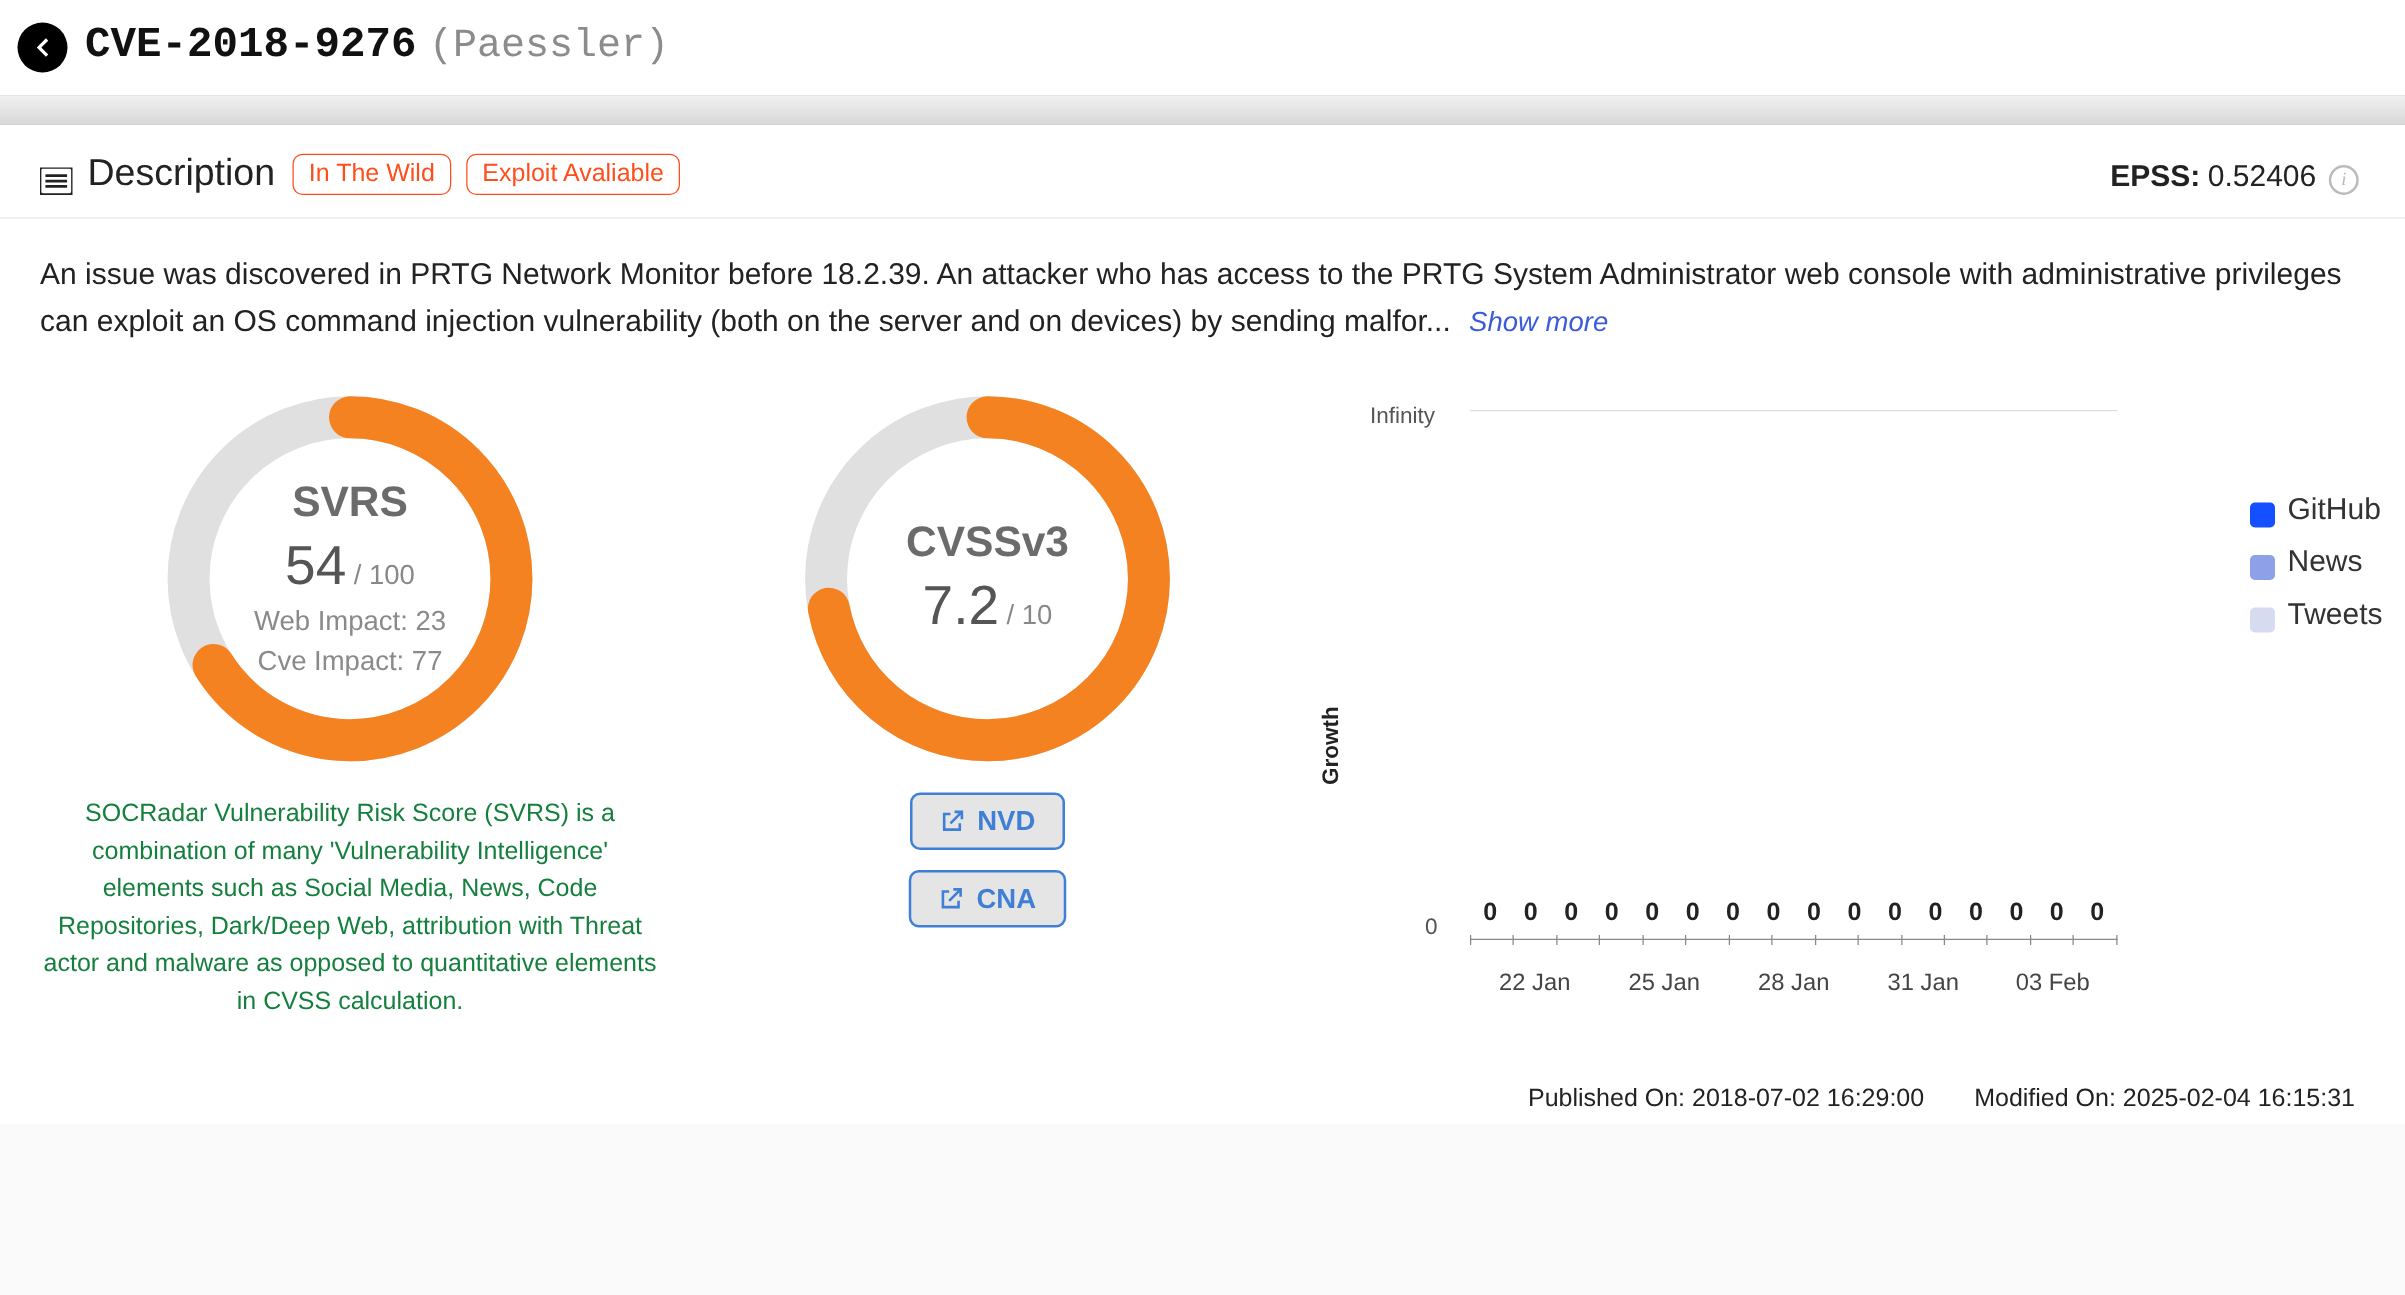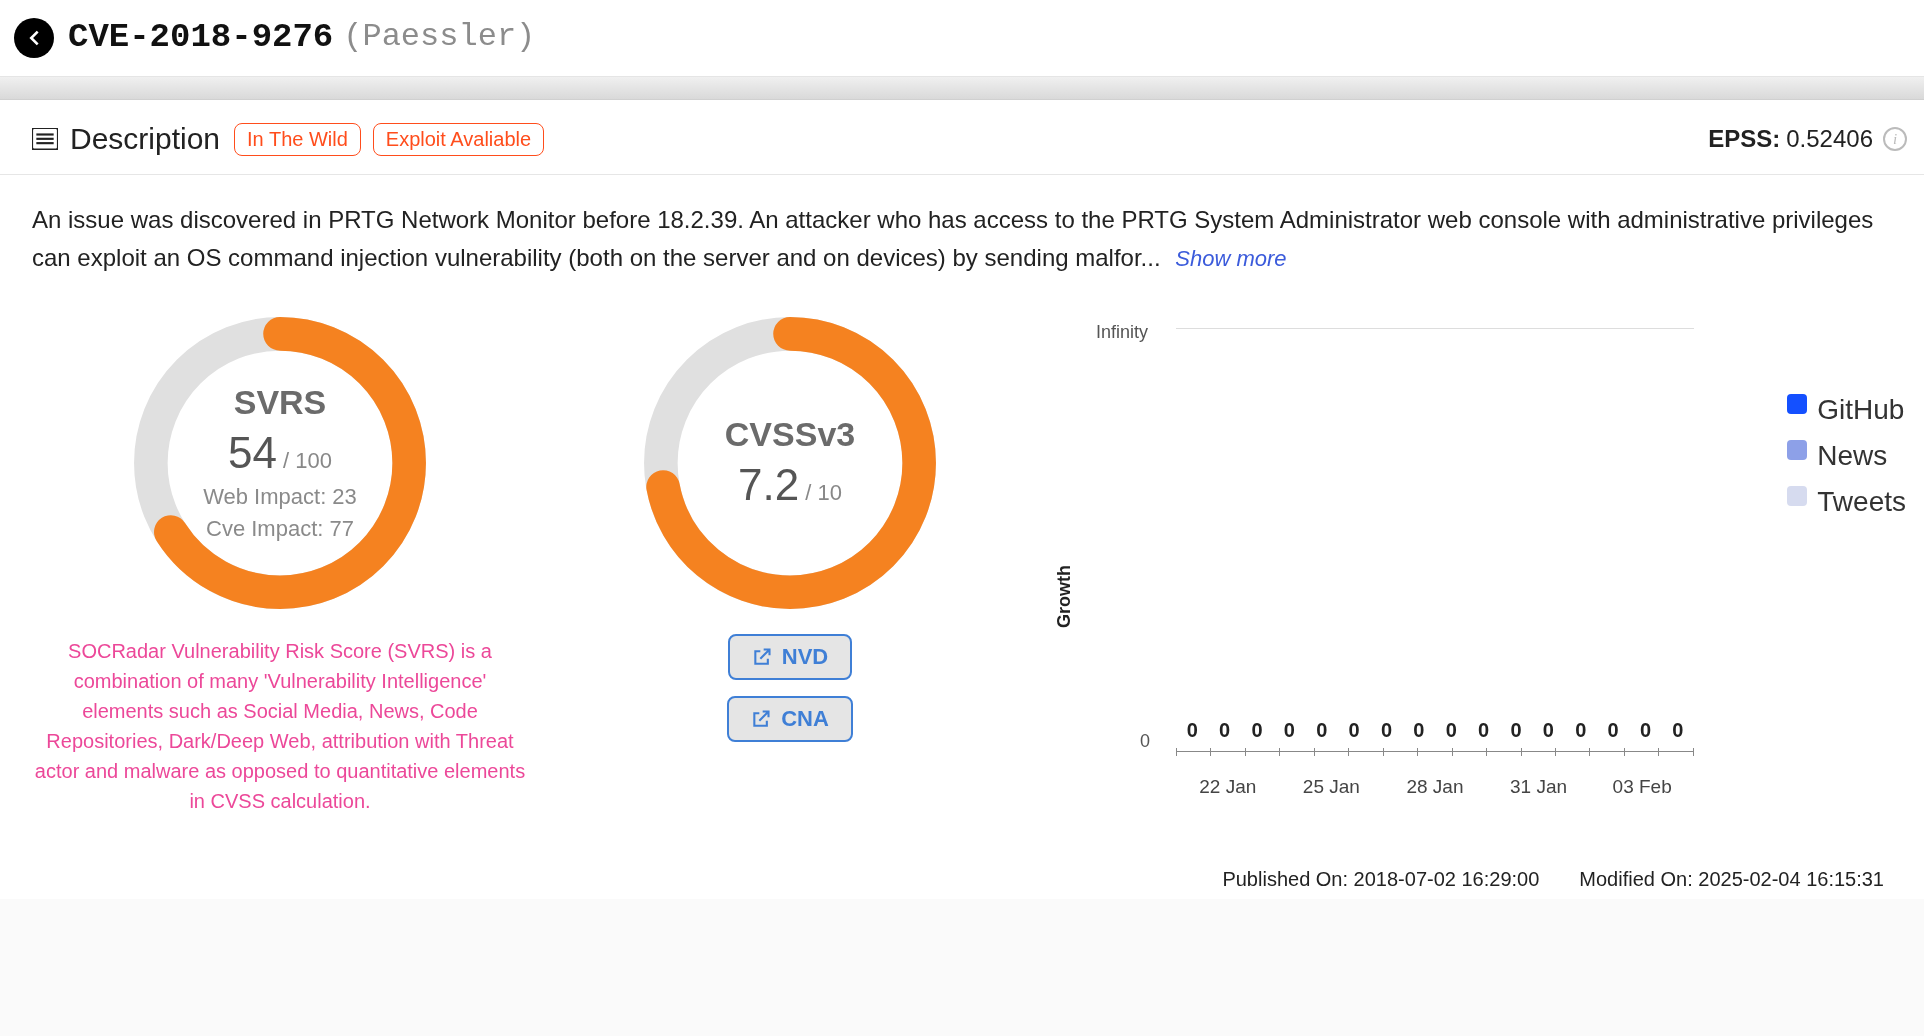--- a/index.html
+++ b/index.html
@@ -30,22 +30,22 @@
   .vendor {
     font-size: 32px; font-weight: 500; color: #8c8c8c; margin-left: 10px;
   }
   .divider-bar {
     height: 24px;
     background: linear-gradient(to bottom, #f0f0f0, #d9d9d9);
     border-top: 1px solid #e5e5e5;
     border-bottom: 1px solid #d0d0d0;
   }
   .section-head {
-    display: flex; align-items: center;
-    padding: 22px 17px 18px 32px;
+    display: flex; align-items: flex-end;
+    padding: 22px 37px 18px 32px;
     background: #fff;
   }
   .sect-icon {
     width: 26px; height: 22px; margin-right: 12px;
     display: inline-flex; align-items: center; justify-content: center;
   }
   .sect-title {
     font-size: 30px; font-weight: 500; color: #222; margin-right: 14px;
   }
   .badge {
@@ -83,21 +83,21 @@
   .gauge-center {
     position: absolute; inset: 0;
     display: flex; flex-direction: column; align-items: center; justify-content: center;
   }
   .g-title { font-size: 34px; font-weight: 600; color: #6b6b6b; margin-bottom: 6px; }
   .g-value-row { display: flex; align-items: baseline; }
   .g-value { font-size: 44px; font-weight: 500; color: #555; }
   .g-max { font-size: 22px; color: #888; margin-left: 6px; }
   .g-sub { font-size: 22px; color: #8a8a8a; margin-top: 6px; }
   .svrs-desc {
-    text-align: center; color: #ec4899; font-size: 20px; line-height: 1.5;
+    text-align: center; color: #15803d; font-size: 20px; line-height: 1.5;
     padding: 18px 34px 0 34px; font-weight: 500;
   }
   .link-btn {
     display: inline-flex; align-items: center; justify-content: center;
     border: 2px solid #3f7fd6; color: #3f7fd6; background: #e5e5e5;
     border-radius: 8px; padding: 8px 22px; font-size: 22px; font-weight: 600;
     margin-top: 16px; cursor: pointer; min-width: 118px;
   }
   .link-btn svg { width: 20px; height: 20px; margin-right: 10px; }
   .chart-col {
@@ -133,21 +133,21 @@
   .bar-labels span { width: 6.25%; text-align: center; }
   .tick-marks {
     position: absolute; left: 156px; right: 230px; bottom: 110px; height: 10px;
     display: flex; justify-content: space-between;
   }
   .tick-marks i { width: 1px; height: 8px; background: #888; display: block; }
   .legend {
     position: absolute; right: 18px; top: 86px;
     display: flex; flex-direction: column; gap: 14px;
   }
-  .leg-item { display: flex; align-items: flex-start; font-size: 28px; color: #333; }
+  .leg-item { display: flex; align-items: flex-end; font-size: 24px; color: #333; }
   .leg-sw { width: 20px; height: 20px; border-radius: 4px; margin-right: 10px; }
   .footer-row {
     display: flex; justify-content: flex-end; gap: 40px;
     padding: 0 40px 8px 0; font-size: 20px; color: #222;
     background: #fff;
   }
   .footer-row b { font-weight: 400; }
 </style>
 </head>
 <body>

